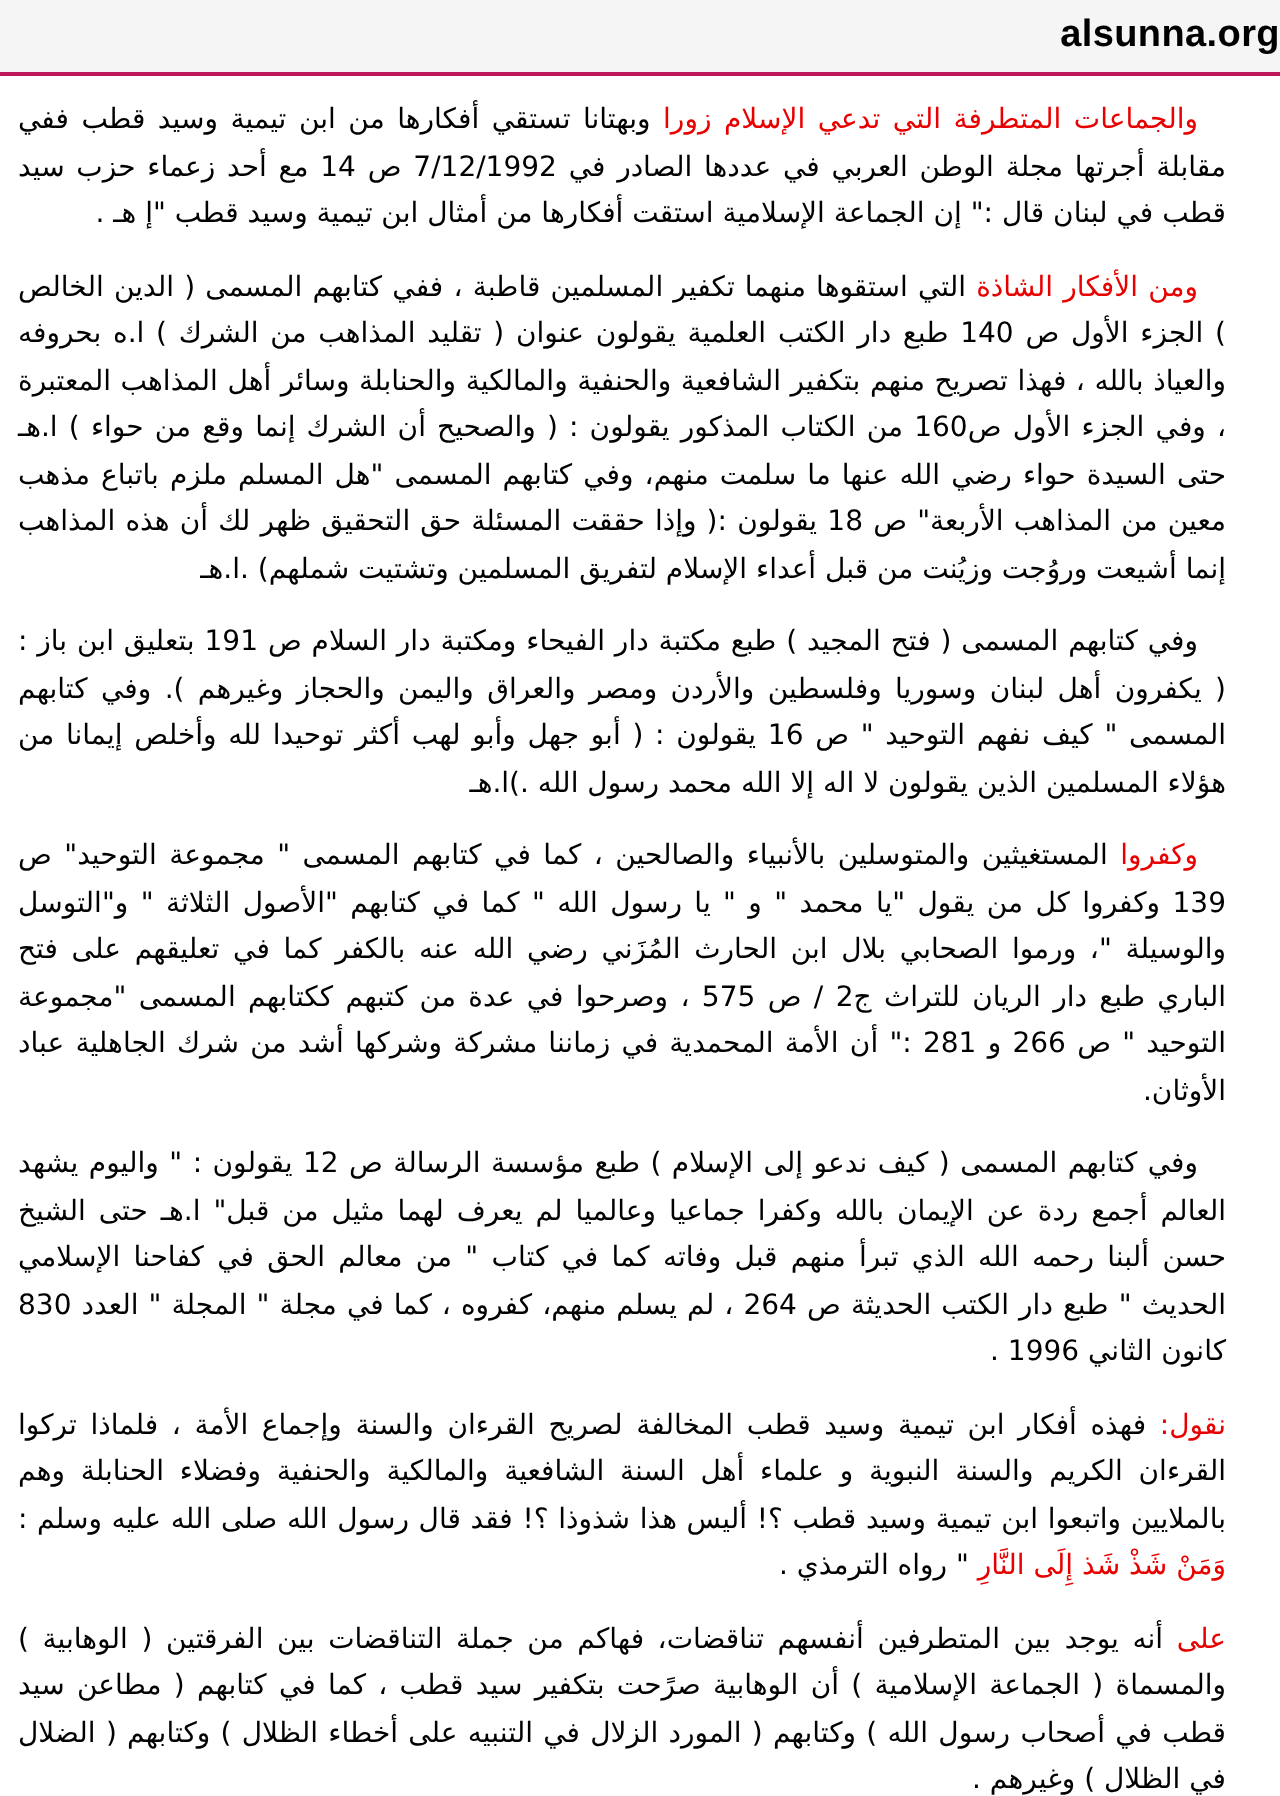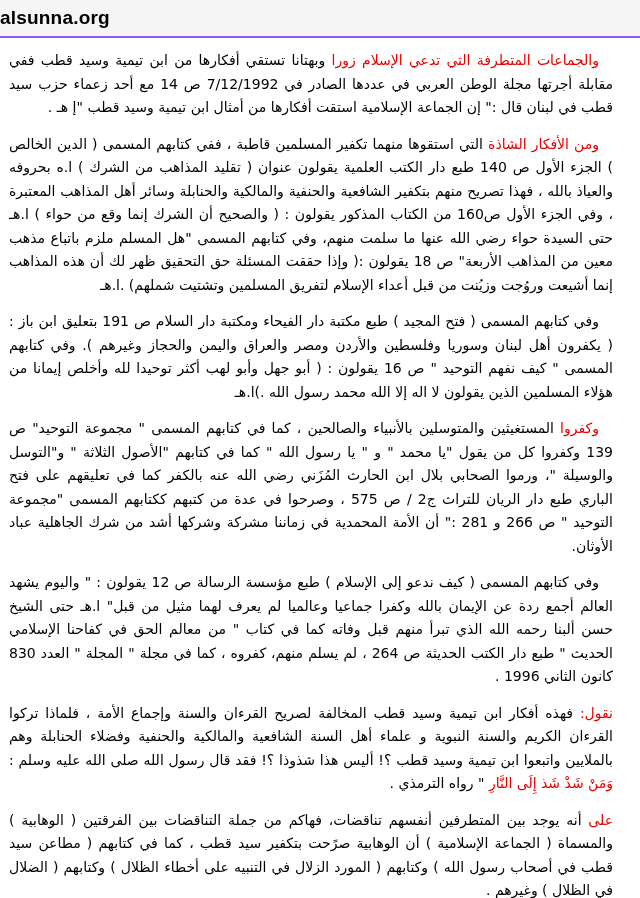--- a/index.html
+++ b/index.html
@@ -1,22 +1,22 @@
 <!DOCTYPE html>
 <html lang="ar" style="--accent-red: #e80000;"><head>
 <meta charset="utf-8">
 <style>
   html,body { margin:0; padding:0; background:#ffffff; }
   .page {
     width:640px; height:898px; overflow:hidden; background:#ffffff;
     font-family:"DejaVu Sans", sans-serif; box-sizing:border-box;
   }
   .site-header {
-    height:38px; background:#f5f5f5; border-bottom:2px solid #8b5cf6;
-    display:flex; align-items:center; justify-content:flex-start; box-sizing:border-box;
+    height:38px; background:#f5f5f5; border-bottom:2px solid #be185d;
+    display:flex; align-items:center; justify-content:flex-end; box-sizing:border-box;
   }
   .site-title {
     font-family:"Liberation Sans", sans-serif;
     font-weight:bold; font-size:19px; color:#000000; letter-spacing:0.2px;
   }
   .article {
     direction:rtl; unicode-bidi:embed;
     text-align:justify;
     padding:11px 27px 0 9px;
     font-size:14px; line-height:23.5px; color:#000000;

